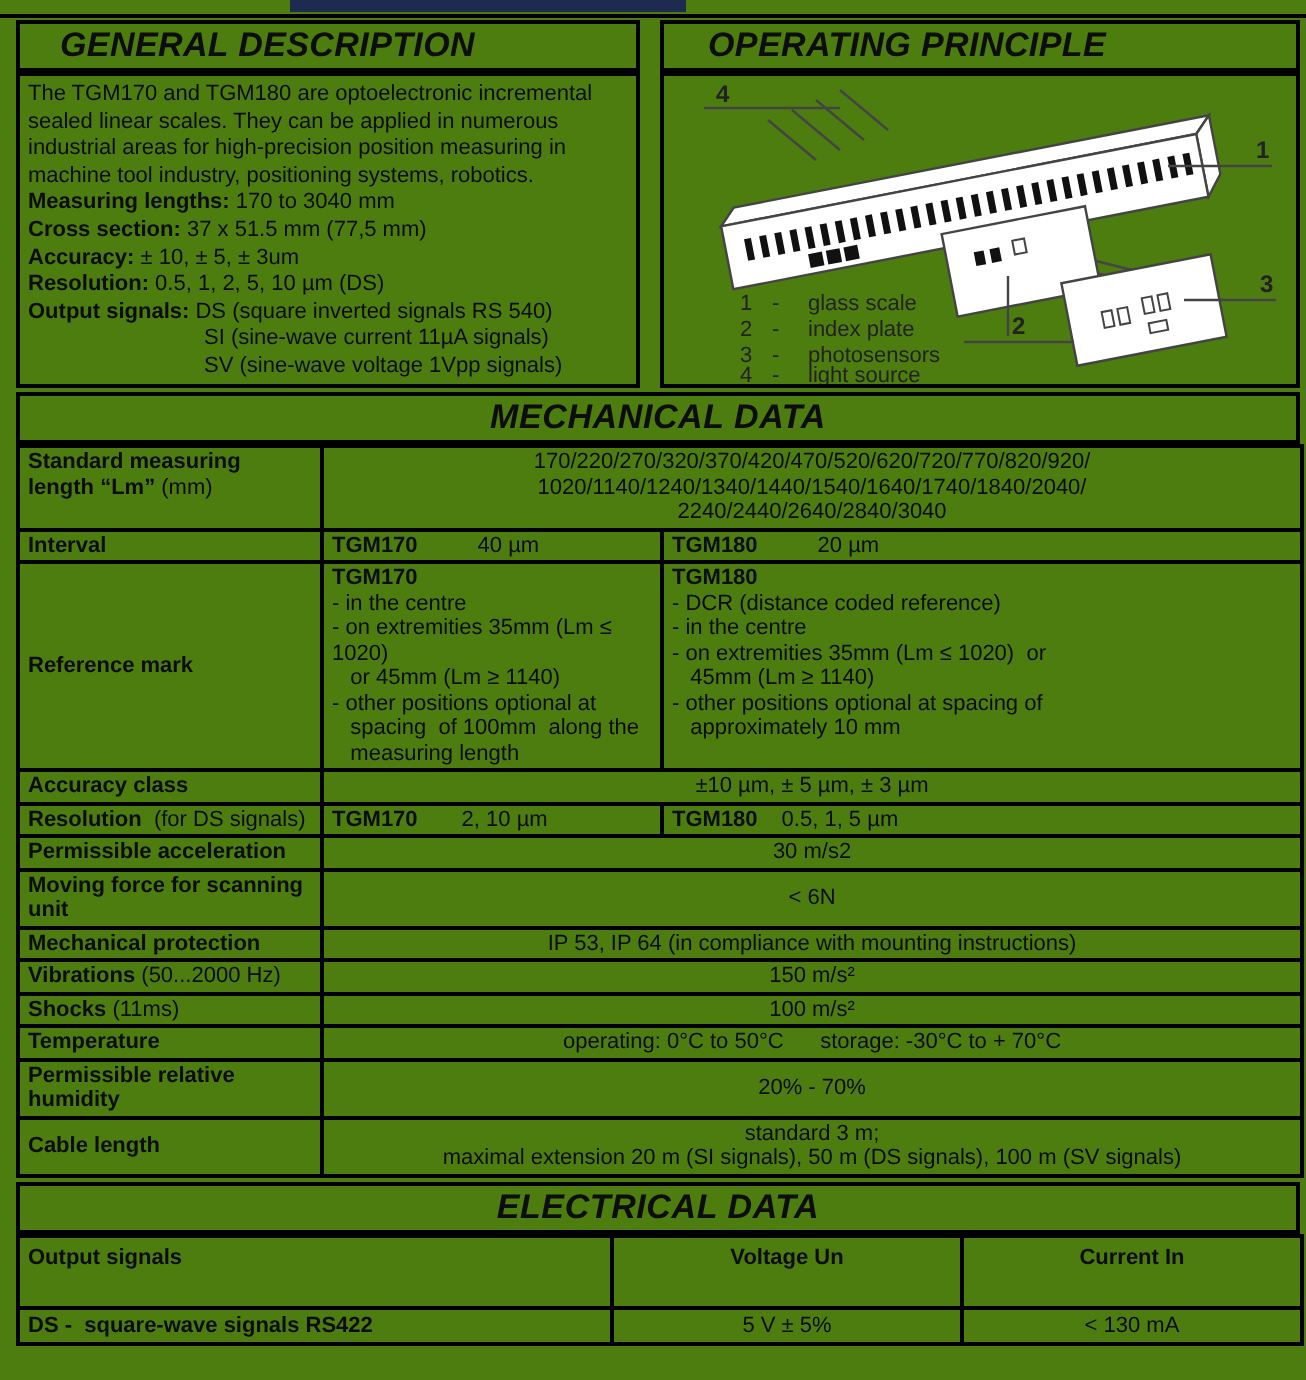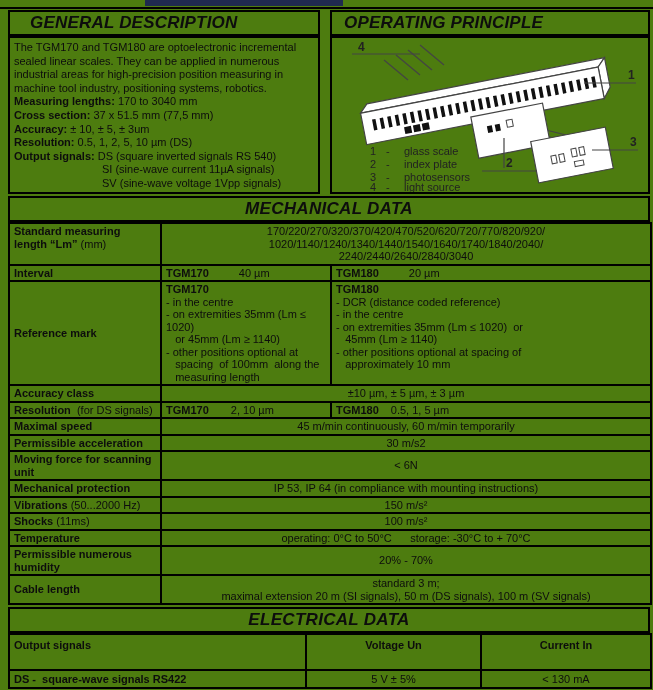--- a/index.html
+++ b/index.html
@@ -7,21 +7,21 @@
   .page{position:relative;width:653px;height:690px;background:#4d7c0f;}
   .navy-bar{position:absolute;left:145px;top:0;width:198px;height:6px;}
   .top-rule{position:absolute;left:0;top:7px;width:653px;height:2px;background:#000;}
   .content{position:absolute;left:8px;top:10px;width:642px;}
   .cols{display:flex;gap:10px;}
   .col-l{width:312px;}
   .col-r{width:320px;}
   .sec-header{box-sizing:border-box;border:2px solid #000;height:26px;line-height:22px;
     font-size:17px;font-weight:bold;font-style:italic;letter-spacing:.2px;white-space:nowrap;overflow:hidden;}
   .sec-header.gd{padding-left:20px;}
-  .sec-header.op{padding-left:12px;}
+  .sec-header.op{padding-left:22px;}
   .sec-body{box-sizing:border-box;border:2px solid #000;height:158px;overflow:hidden;}
   .desc{padding:3px 4px;font-size:11px;line-height:13.6px;}
   .desc .para{white-space:pre-line;}
   .b{font-weight:bold;}
   .spec{white-space:pre-wrap;}
   .out-cont{padding-left:88px;}
   .band{box-sizing:border-box;border:2px solid #000;height:26px;line-height:22px;margin-top:2px;
     text-align:center;font-size:17px;font-weight:bold;font-style:italic;letter-spacing:.3px;}
   table{border-collapse:collapse;table-layout:fixed;width:642px;font-size:11px;}
   td{border:2px solid #000;padding:1px 4px;vertical-align:middle;line-height:12.5px;overflow:hidden;}
@@ -195,24 +195,20 @@
       <tr>
         <td class="lbl"><span class="b">Accuracy class</span></td>
         <td class="val" colspan="2">±10 µm, ± 5 µm, ± 3 µm</td>
       </tr>
       <tr>
         <td class="lbl"><span class="b">Resolution</span><span class="pre">  (for DS signals)</span></td>
         <td class="split"><span class="b">TGM170</span><span class="g22"></span><span>2, 10 µm</span></td>
         <td class="split"><span class="b">TGM180</span><span class="g12"></span><span>0.5, 1, 5 µm</span></td>
       </tr>
       <tr>
-        <td class="lbl"><span class="b">Maximal speed</span><span></span></td>
-        <td class="val" colspan="2">45 m/min continuously, 60 m/min temporarily</td>
-      </tr>
-      <tr>
         <td class="lbl"><span class="b">Permissible acceleration</span><span></span></td>
         <td class="val" colspan="2">30 m/s2</td>
       </tr>
       <tr>
         <td class="lbl"><span class="b">Moving force for scanning unit</span><span></span></td>
         <td class="val" colspan="2">&lt; 6N</td>
       </tr>
       <tr>
         <td class="lbl"><span class="b">Mechanical protection</span><span></span></td>
         <td class="val" colspan="2">IP 53, IP 64 (in compliance with mounting instructions)</td>
@@ -223,21 +219,21 @@
       </tr>
       <tr>
         <td class="lbl"><span class="b">Shocks</span><span> (11ms)</span></td>
         <td class="val" colspan="2">100 m/s²</td>
       </tr>
       <tr>
         <td class="lbl"><span class="b">Temperature</span><span></span></td>
         <td class="val" colspan="2">operating: 0°C to 50°C      storage: -30°C to + 70°C</td>
       </tr>
       <tr>
-        <td class="lbl"><span class="b">Permissible numerous humidity</span><span></span></td>
+        <td class="lbl"><span class="b">Permissible relative humidity</span><span></span></td>
         <td class="val" colspan="2">20% - 70%</td>
       </tr>
       <tr>
         <td class="lbl"><span class="b">Cable length</span><span></span></td>
         <td class="val" colspan="2">standard 3 m;
 maximal extension 20 m (SI signals), 50 m (DS signals), 100 m (SV signals)</td>
       </tr>
     </tbody>
       </table>
 

